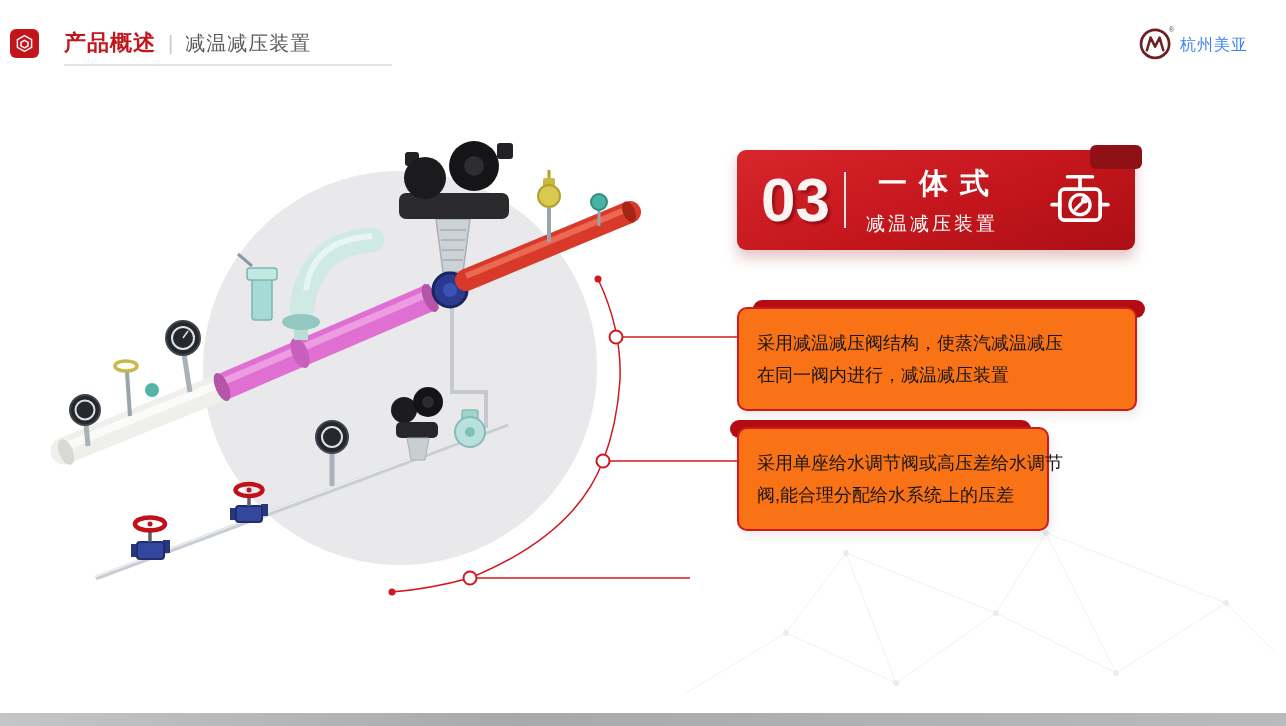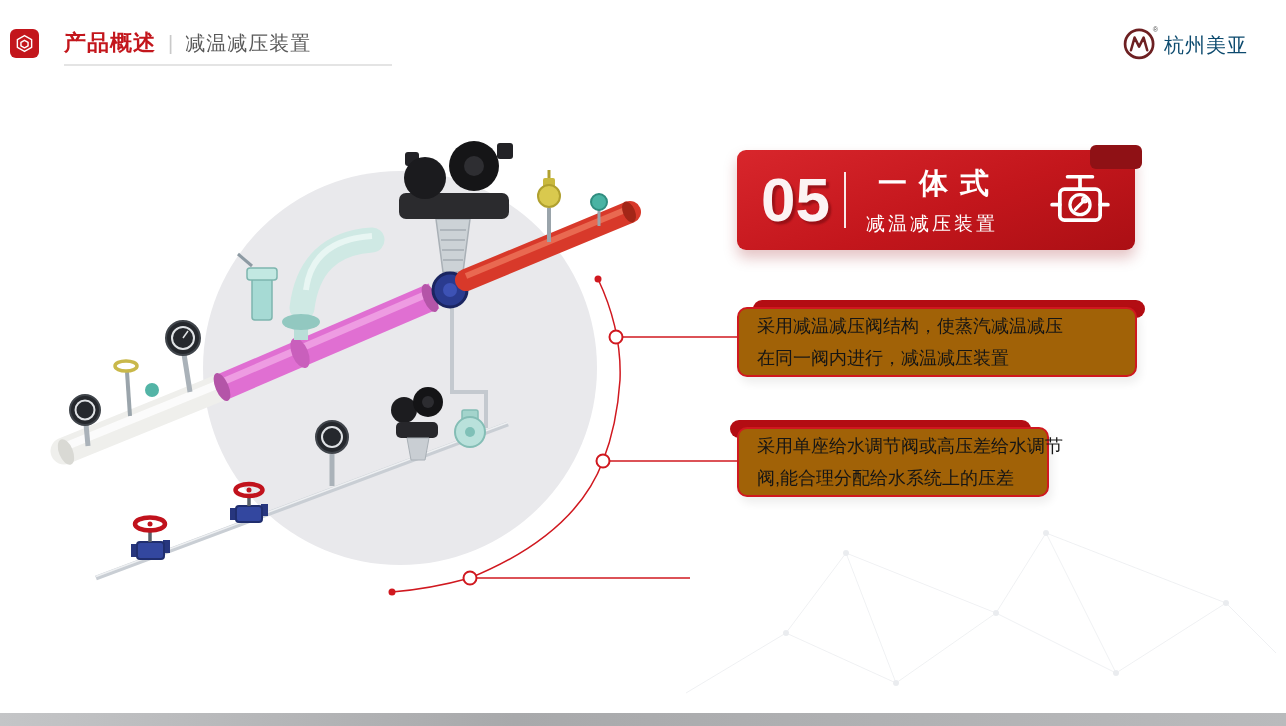--- a/index.html
+++ b/index.html
@@ -10,21 +10,21 @@
   
   .header{position:absolute;left:0;top:0;width:100%;height:72px;z-index:3}
   .header-icon{position:absolute;left:10px;top:29px;width:29px;height:29px;background:#c3161c;
                border-radius:6px;display:flex;align-items:center;justify-content:center}
   .title-row{position:absolute;left:64px;top:28px;display:flex;align-items:center}
   .page-title{font-size:22px;font-weight:700;color:#c3161c;letter-spacing:1px}
   .title-sep{font-size:20px;color:#c9c9c9;margin:0 12px;font-weight:300}
   .page-subtitle{font-size:20px;color:#595959;letter-spacing:1px}
   .header-underline{position:absolute;left:64px;top:64px;width:328px;height:2px;background:#e4e4e4}
   .logo{position:absolute;right:38px;top:24px;display:flex;align-items:center;gap:5px}
-  .logo-text{font-size:20px;color:#0c4a6e;letter-spacing:1px}
+  .logo-text{font-size:16px;color:#3b82f6;letter-spacing:1px}
 
   
   .illustration{position:absolute;left:0;top:0;z-index:0}
   .mesh{position:absolute;right:0;bottom:13px;z-index:0;opacity:.7}
   .connector{position:absolute;left:0;top:0;z-index:1;pointer-events:none}
 
   
   .banner{position:absolute;left:737px;top:150px;width:398px;height:100px;z-index:2;border-radius:9px;
           background:linear-gradient(160deg,#d8262c,#c3161c 55%,#ab0f14);
           display:flex;align-items:center;padding:0 24px;box-shadow:0 8px 14px rgba(150,20,25,.25)}
@@ -34,22 +34,22 @@
           text-shadow:3px 3px 2px rgba(110,8,12,.55)}
   .banner-vline{width:2px;height:56px;background:rgba(255,255,255,.9);margin:0 20px 0 14px}
   .banner-text{color:#fff}
   .banner-title{font-size:29px;font-weight:700;letter-spacing:12px;padding-left:12px;white-space:nowrap}
   .banner-subtitle{font-size:19px;font-weight:500;letter-spacing:3px;margin-top:7px;white-space:nowrap}
   .banner-valve{margin-left:auto;display:flex;align-items:center}
 
   
   .callout{position:absolute;z-index:2}
   .callout-accent{position:absolute;top:-7px;height:18px;background:#b30d13;border-radius:9px}
-  .callout-body{position:relative;background:#a16207;border:2px solid #d0181f;border-radius:10px;
-                padding:1px 18px;box-shadow:3px 6px 10px rgba(0,0,0,.07)}
+  .callout-body{position:relative;background:#f97316;border:2px solid #d0181f;border-radius:10px;
+                padding:18px 18px;box-shadow:3px 6px 10px rgba(0,0,0,.07)}
   .callout-line{display:block;font-size:18px;line-height:32px;color:#151515;white-space:nowrap}
   .callout-1{left:737px;top:307px;width:400px}
   .callout-1 .callout-accent{left:16px;right:-8px}
   .callout-2{left:737px;top:427px;width:312px}
   .callout-2 .callout-accent{left:-7px;right:18px}
   .callout-3{left:690px;top:556px;width:400px}
   .callout-3 .callout-accent{left:-5px;right:48px}
 
   .bottom-bar{position:absolute;left:0;bottom:0;width:100%;height:13px;z-index:3;
               background:linear-gradient(90deg,#c4c5c7,#a8a9ab 40%,#b9babc)}
@@ -241,21 +241,21 @@
           <circle cx="20" cy="22" r="15.5" fill="none" stroke="#6d2022" stroke-width="3"></circle>
           <path d="M11 29 L15 15 L20 25 L25 15 L29 29" fill="none" stroke="#6d2022" stroke-width="2.8" stroke-linejoin="round" stroke-linecap="round"></path>
           <text x="35" y="9" font-size="8" fill="#555">®</text>
         </svg>
       </span>
       <span class="logo-text">杭州美亚</span>
     </div>
   </div>
 
   <div class="banner">
-    <span class="banner-num">05</span>
+    <span class="banner-num">03</span>
     <span class="banner-vline"></span>
     <span class="banner-text">
       <span class="banner-title" style="display:block">一体式</span>
       <span class="banner-subtitle" style="display:block">减温减压装置</span>
     </span>
     <span class="banner-valve">
       <svg width="62" height="62" viewBox="0 0 40 40" fill="none" stroke="#ffffff" stroke-width="2.4" stroke-linecap="round" stroke-linejoin="round">
         <line x1="12" y1="5" x2="28" y2="5"></line>
         <line x1="20" y1="5" x2="20" y2="13"></line>
         <rect x="7" y="13" width="26" height="20" rx="3"></rect>

